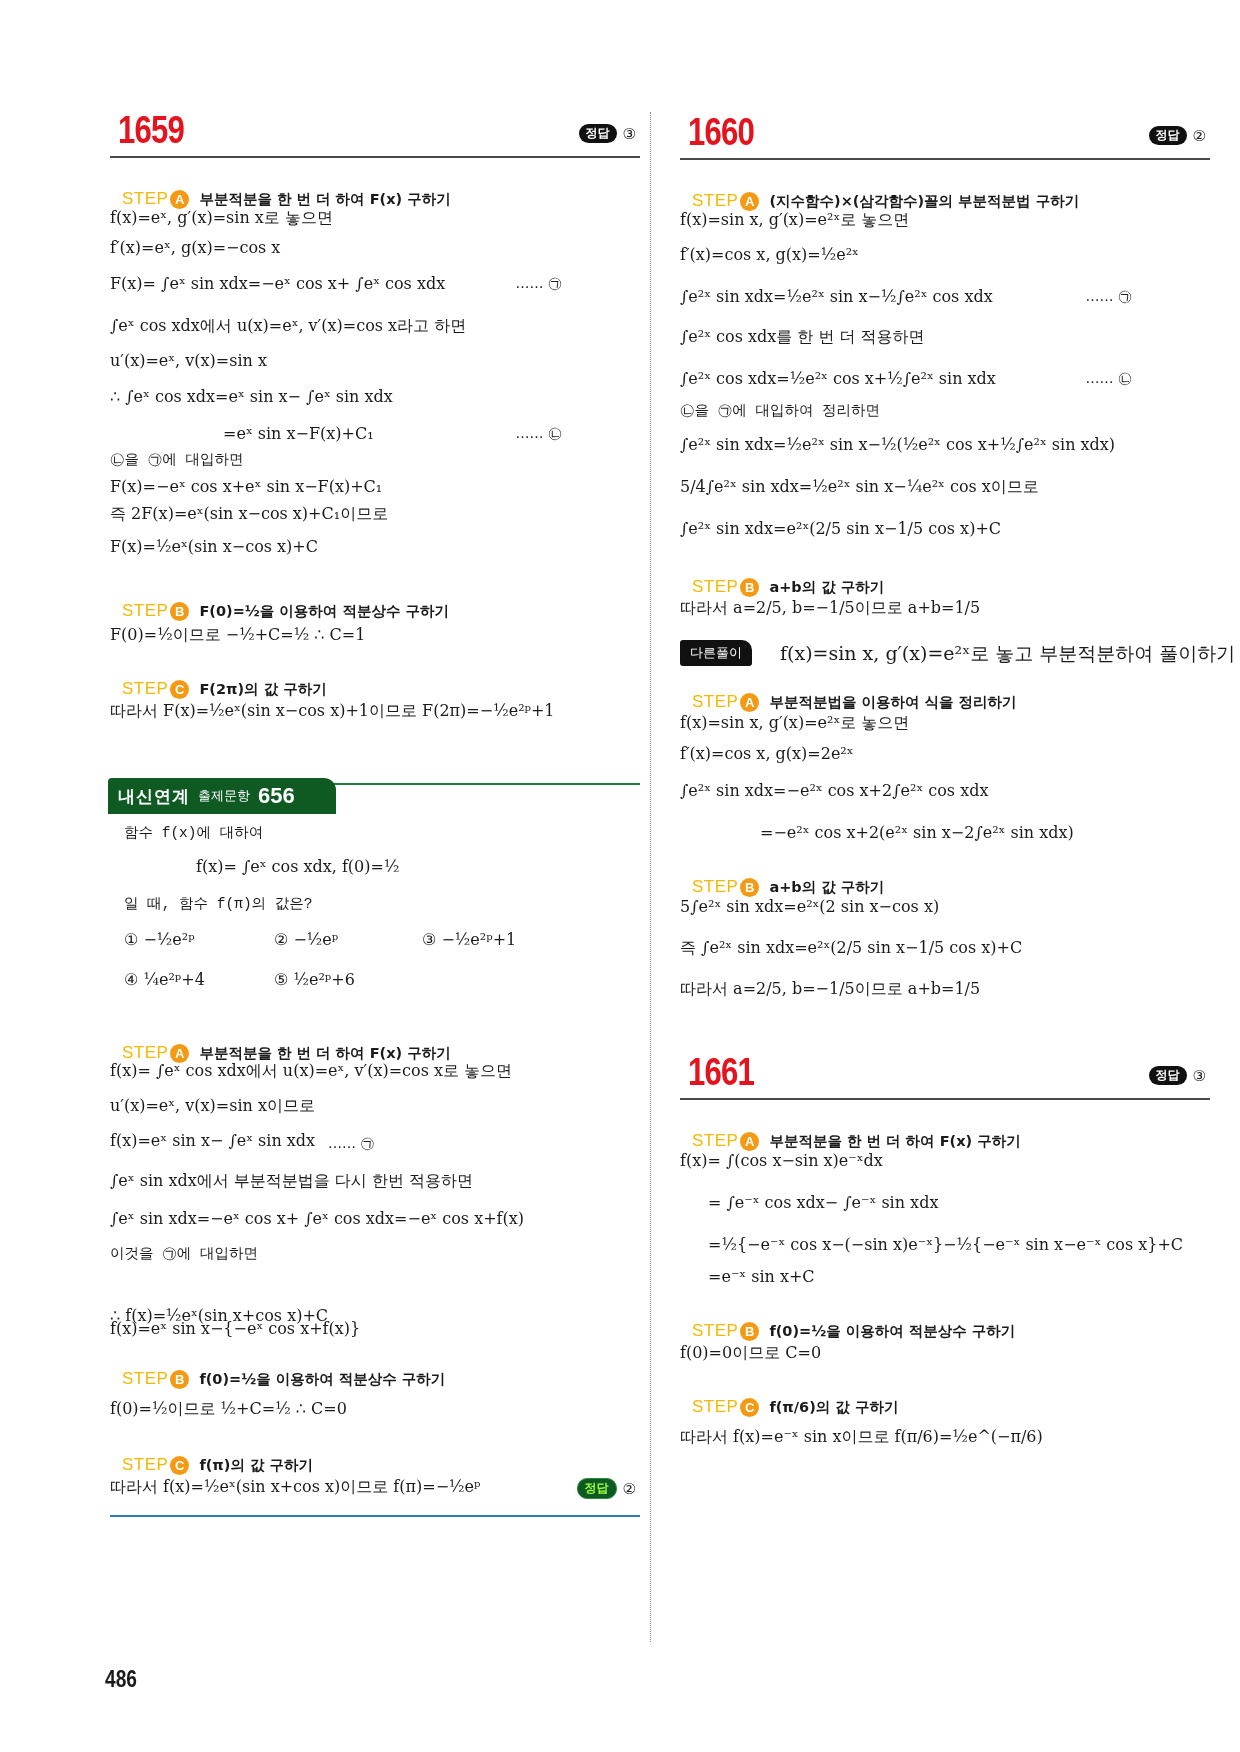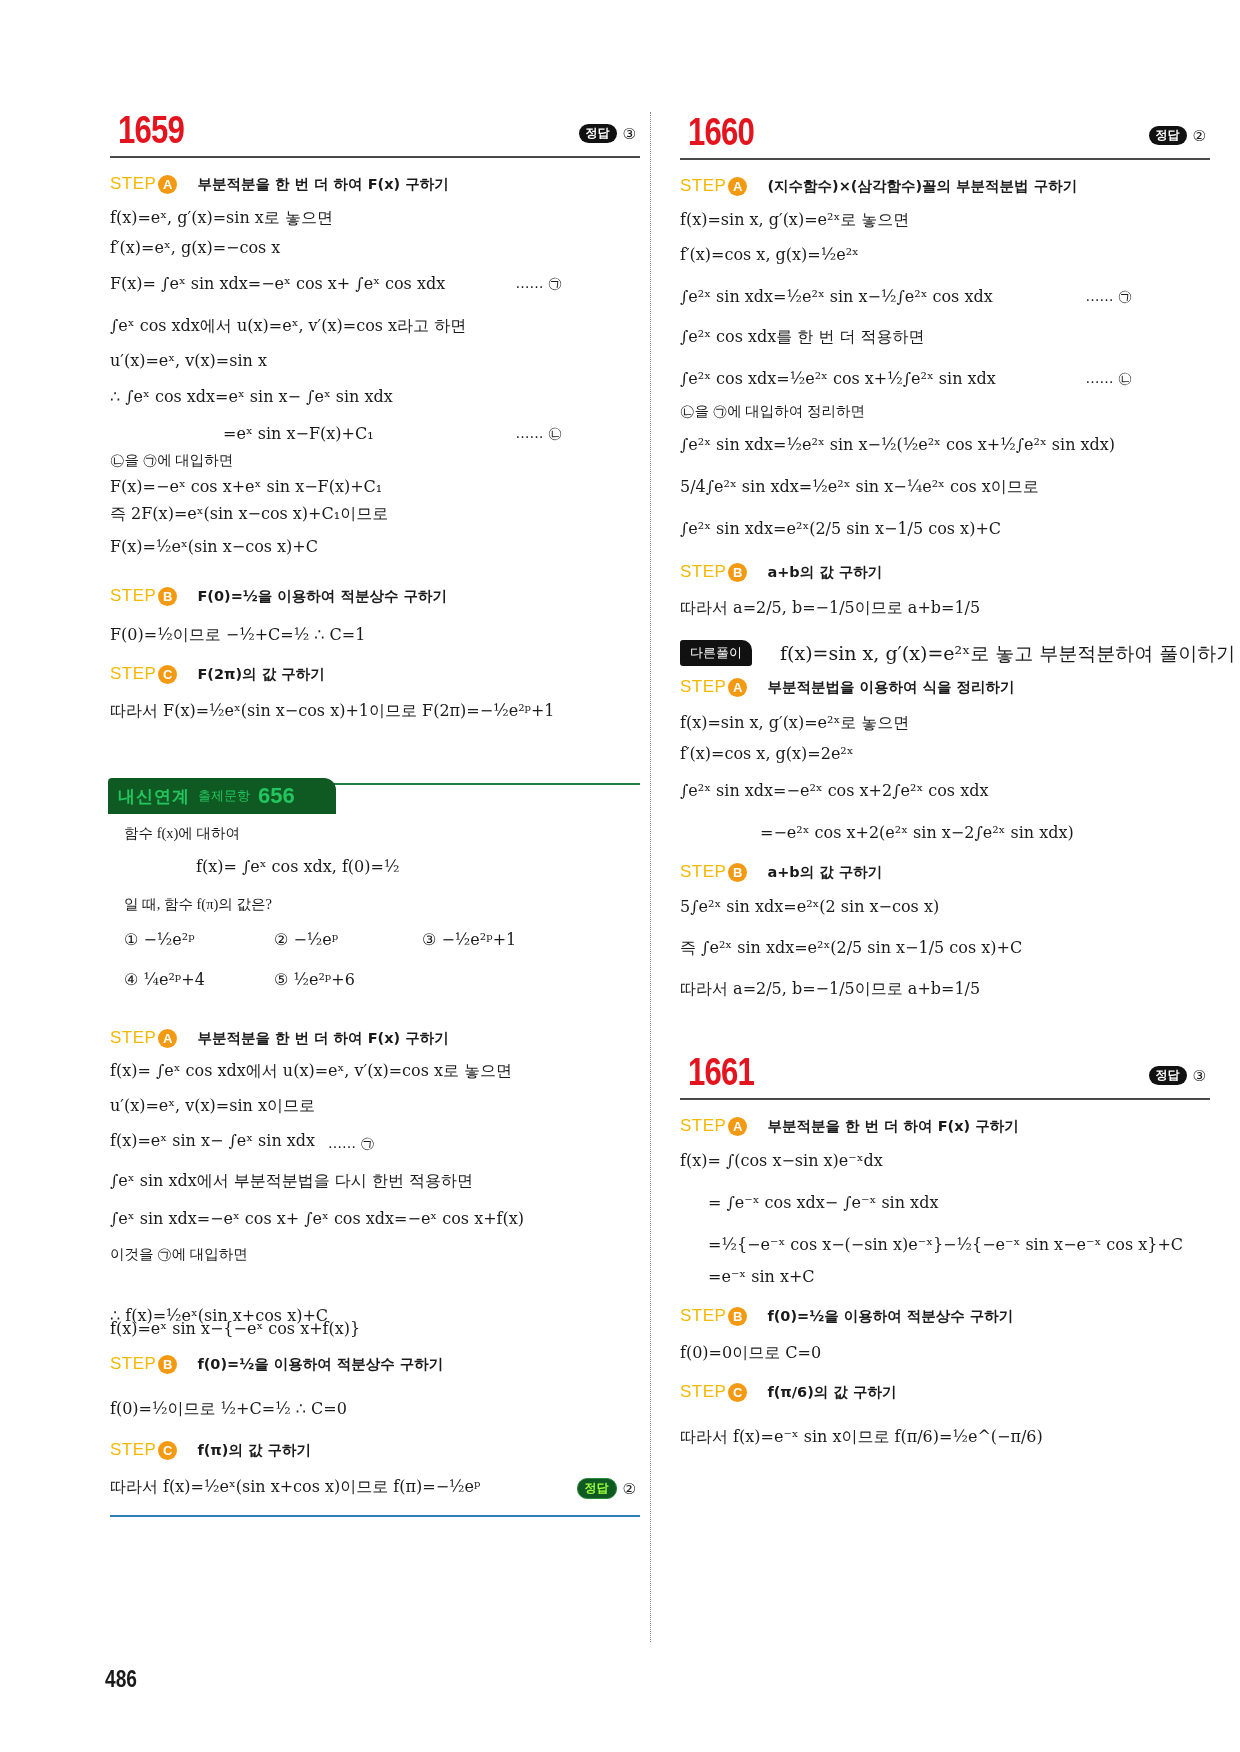--- a/index.html
+++ b/index.html
@@ -12,31 +12,31 @@
   .divider { position: absolute; left: 650px; top: 112px; width: 0; height: 1530px; border-left: 1.5px dotted #8a8a8a; }
 
   .prob-head { position: absolute; left: 0; width: 530px; height: 50px; border-bottom: 2px solid #4a4a4a; }
   .prob-num { position: absolute; left: 8px; top: 0; font-family: "Liberation Sans", "DejaVu Sans", sans-serif; font-weight: bold; font-size: 38px; color: #e3141e; letter-spacing: -1px; transform: scaleX(0.82); transform-origin: left; line-height: 44px; }
   .ans-wrap { position: absolute; right: 4px; top: 16px; display: flex; align-items: center; gap: 6px; }
   .ans-badge { display: inline-block; background: #111; color: #fff; font-family: "DejaVu Sans", sans-serif; font-size: 12px; font-weight: bold; padding: 2px 7px; border-radius: 10px; line-height: 15px; }
   .ans-badge.green { background: #0e5a22; color: #9dff3c; border: 1px solid #2b8b3a; }
   .ans-val { font-family: "DejaVu Sans", sans-serif; font-size: 15px; }
 
   .line { position: absolute; left: 0; white-space: nowrap; font-size: 16px; line-height: 22px; }
-  .k { font-family: Liberation Serif, serif; font-size: 14.5px; }
-
-  .step { position: absolute; left: 0; display: flex; align-items: center; gap: 20px; white-space: nowrap; }
+  .k { font-family: Liberation Mono, monospace; font-size: 14.5px; }
+
+  .step { position: absolute; left: 12px; display: flex; align-items: center; gap: 10px; white-space: nowrap; margin-top: 15px; }
   .step-tag { font-family: "Liberation Sans", "DejaVu Sans", sans-serif; font-size: 17px; color: #f5b800; letter-spacing: 0.5px; display: flex; align-items: center; }
   .step-circle { display: inline-flex; align-items: center; justify-content: center; width: 19px; height: 19px; border-radius: 50%; background: #f39a12; color: #fff; font-size: 13px; font-weight: bold; margin-left: 2px; }
   .step-title { font-family: "DejaVu Sans", sans-serif; font-weight: bold; font-size: 14.5px; }
 
   .marker { position: absolute; right: 78px; font-family: "DejaVu Sans", sans-serif; font-size: 14px; }
 
   .related-bar { position: absolute; left: -2px; top: 783px; width: 532px; height: 0; border-top: 2px solid #1f7f47; }
-  .related-tab { position: absolute; left: -2px; top: 778px; width: 228px; height: 36px; background: #0e5a22; border-radius: 4px 12px 0 0; color: #22c55e; display: flex; align-items: center; padding-left: 10px; gap: 8px; }
+  .related-tab { position: absolute; left: -2px; top: 778px; width: 228px; height: 36px; background: #0e5a22; border-radius: 4px 12px 0 0; color: #ffffff; display: flex; align-items: center; padding-left: 10px; gap: 8px; }
   .rel-title { font-family: "DejaVu Sans", sans-serif; font-weight: bold; font-size: 17px; letter-spacing: 1px; }
   .rel-sub { font-family: "DejaVu Sans", sans-serif; font-size: 13px; }
   .rel-num { font-family: "Liberation Sans", sans-serif; font-weight: bold; font-size: 22px; }
 
   .alt-tag { display: inline-block; background: #111; color: #fff; font-family: "DejaVu Sans", sans-serif; font-size: 13px; padding: 2px 10px; border-radius: 3px 10px 3px 3px; }
 
   .end-rule { position: absolute; left: 0; width: 530px; height: 0; border-top: 2px solid #2d7fb8; }
 
   .page-num { position: absolute; left: 105px; top: 1665px; font-family: "Liberation Sans", sans-serif; font-weight: bold; font-size: 24px; transform: scaleX(0.8); transform-origin: left; }
 

